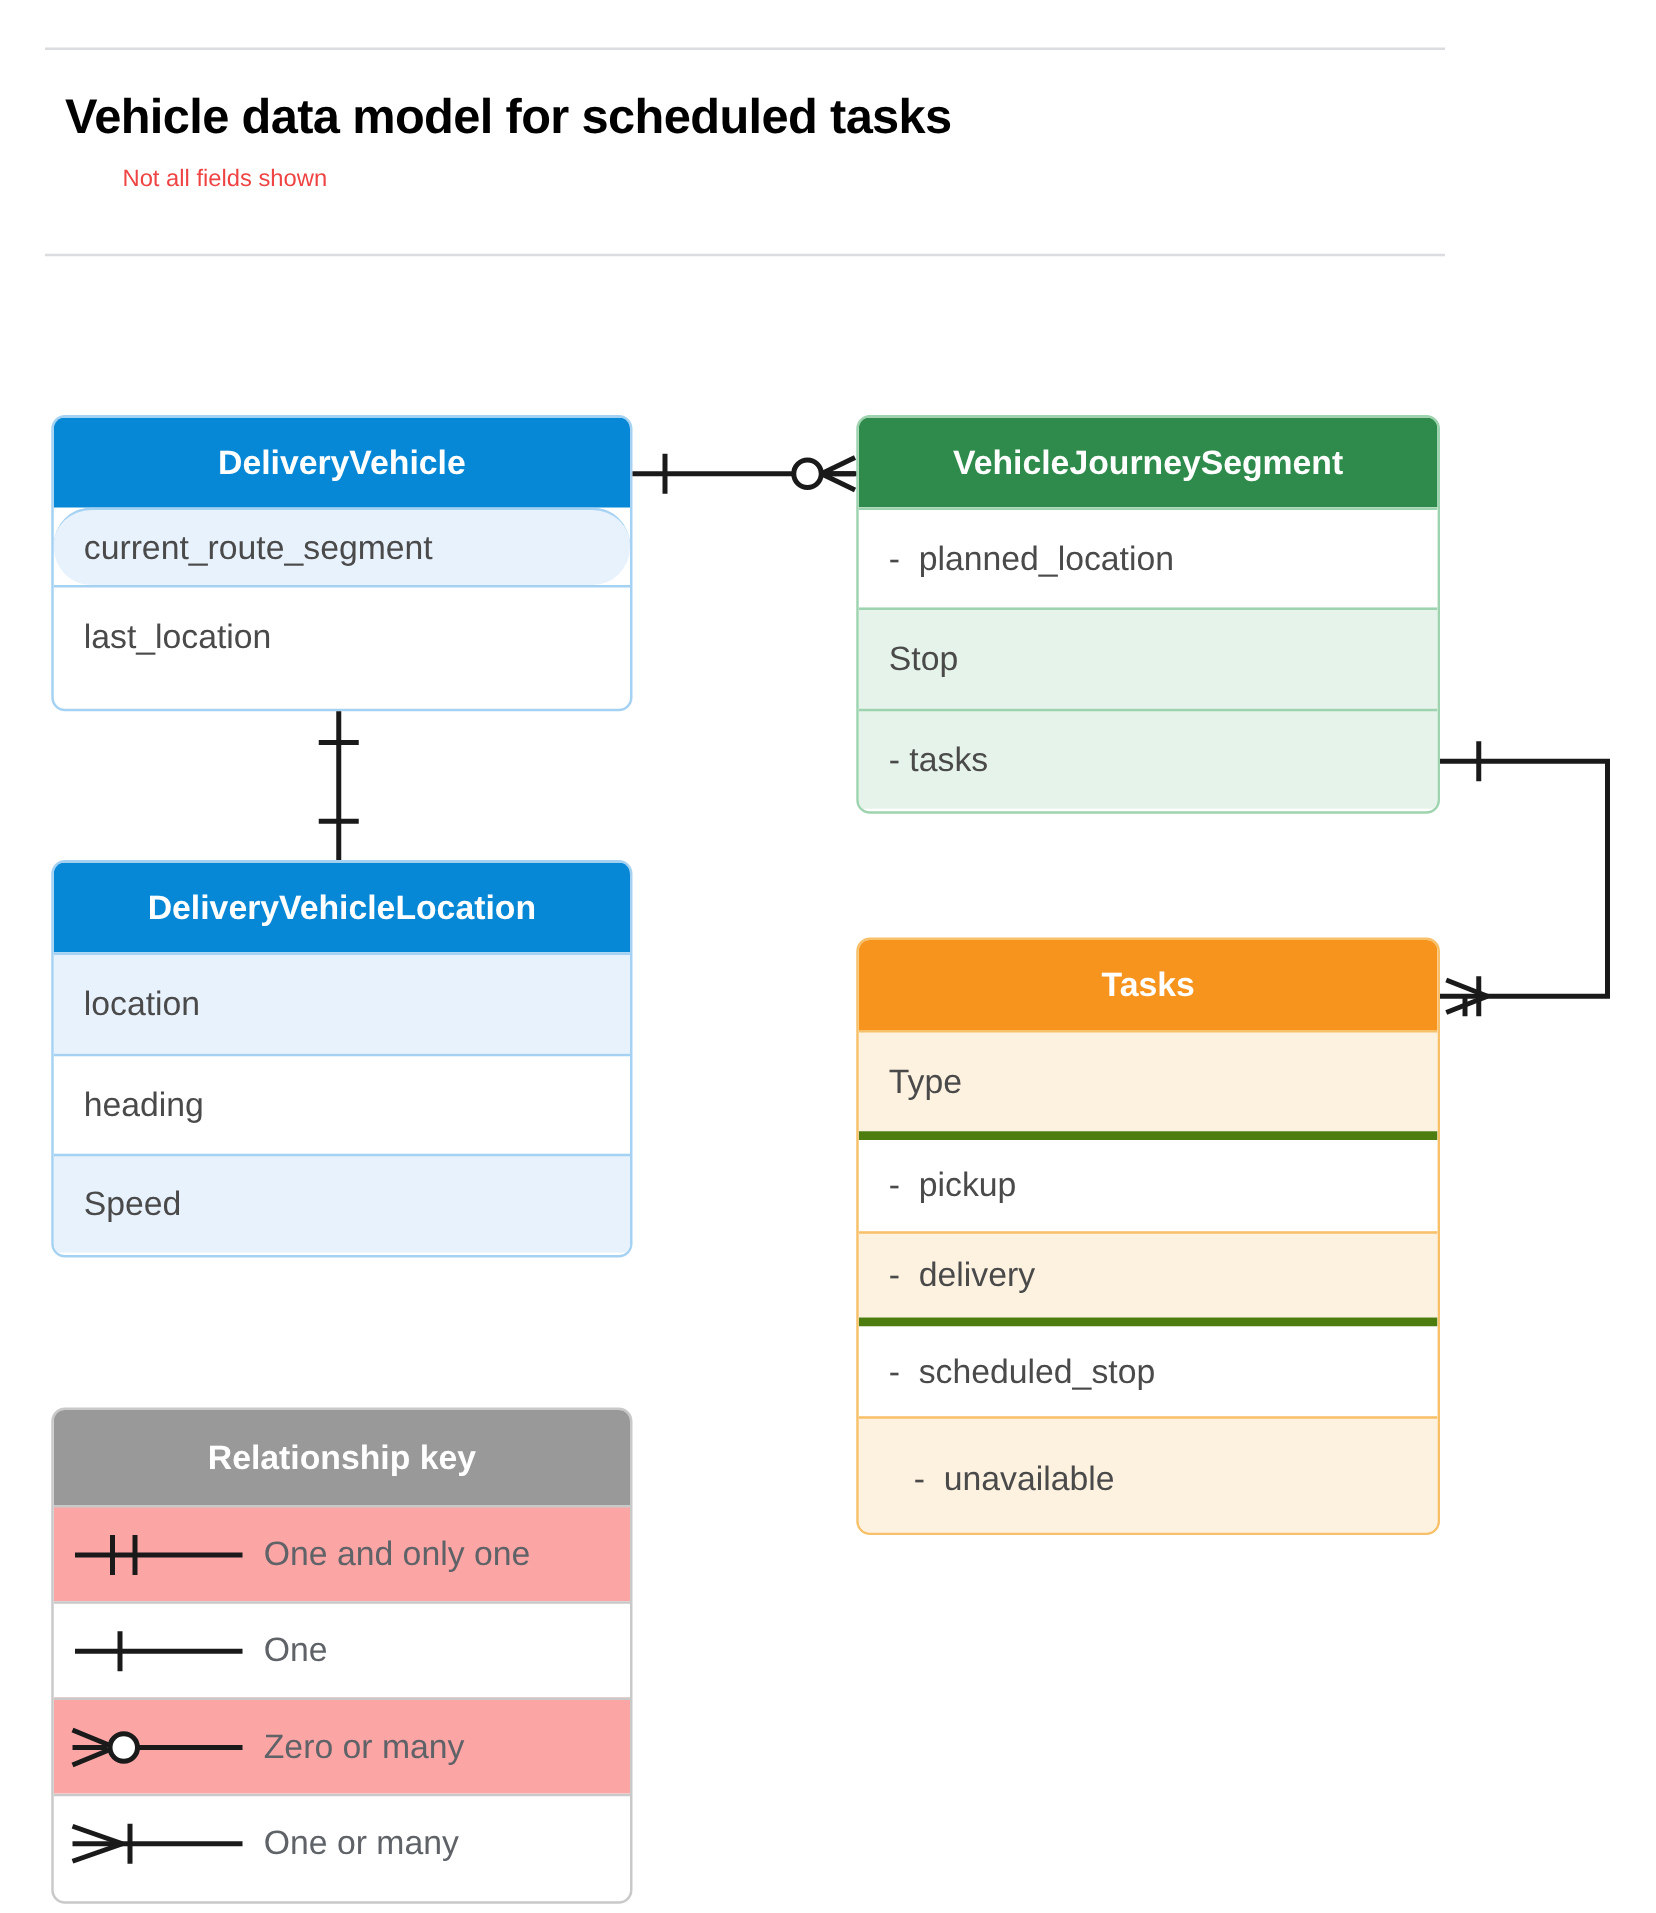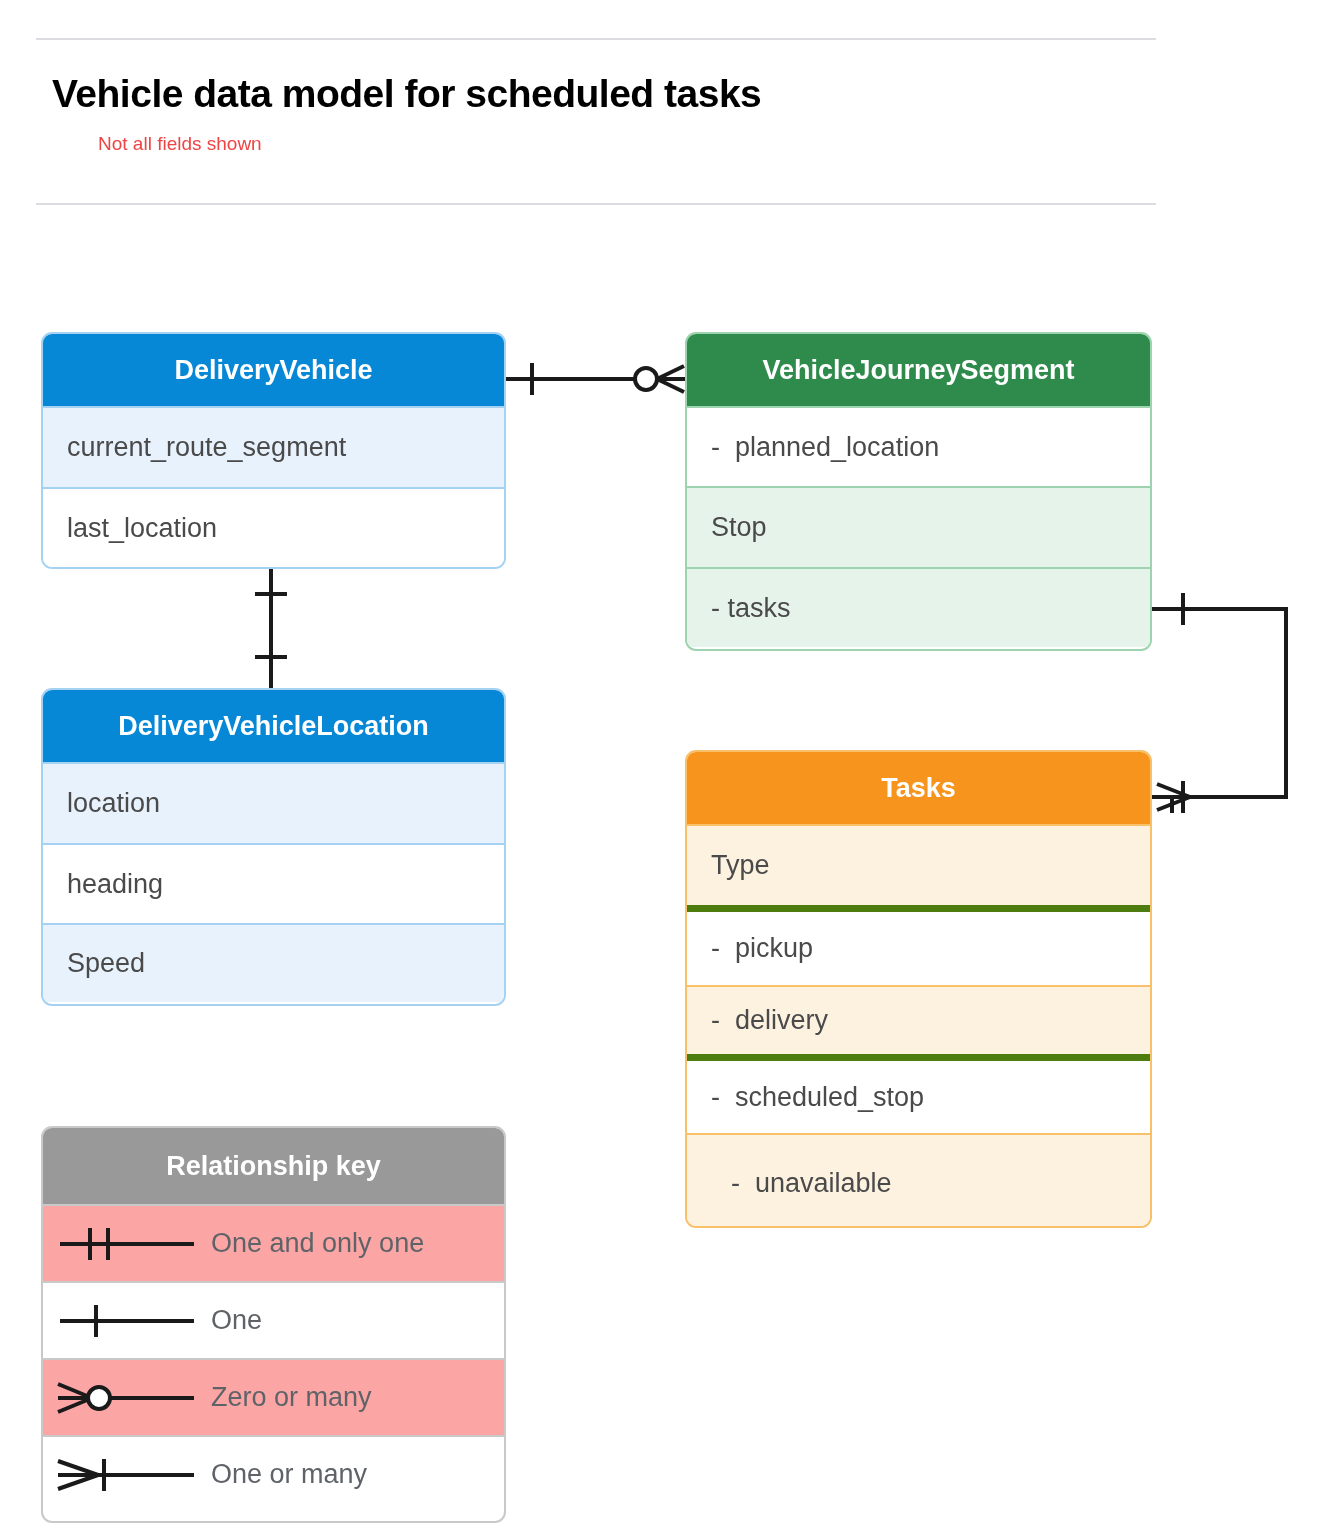--- a/index.html
+++ b/index.html
@@ -143,21 +143,21 @@
 
 <div id="page">
 
   <div class="rule" id="rule-top"></div>
   <div id="page-title">Vehicle data model for scheduled tasks</div>
   <div id="page-subtitle">Not all fields shown</div>
   <div class="rule" id="rule-bot"></div>
 
   <div class="entity e-blue" style="left:41px; top:332px; width:465px; height:237px;">
     <div class="ehead" style="height:72px;">DeliveryVehicle</div>
-    <div class="erow alt" style="height:81px;">current_route_segment</div>
+    <div class="erow alt" style="height:62px;border-radius:30px;">current_route_segment</div>
     <div class="erow plain" style="height:80px;">last_location</div>
   </div>
 
   <div class="entity e-green" style="left:685px; top:332px; width:467px; height:319px;">
     <div class="ehead" style="height:72px;">VehicleJourneySegment</div>
     <div class="erow plain" style="height:80px;">-  planned_location</div>
     <div class="erow alt" style="height:81px;">Stop</div>
     <div class="erow alt" style="height:80px;">- tasks</div>
   </div>
 

